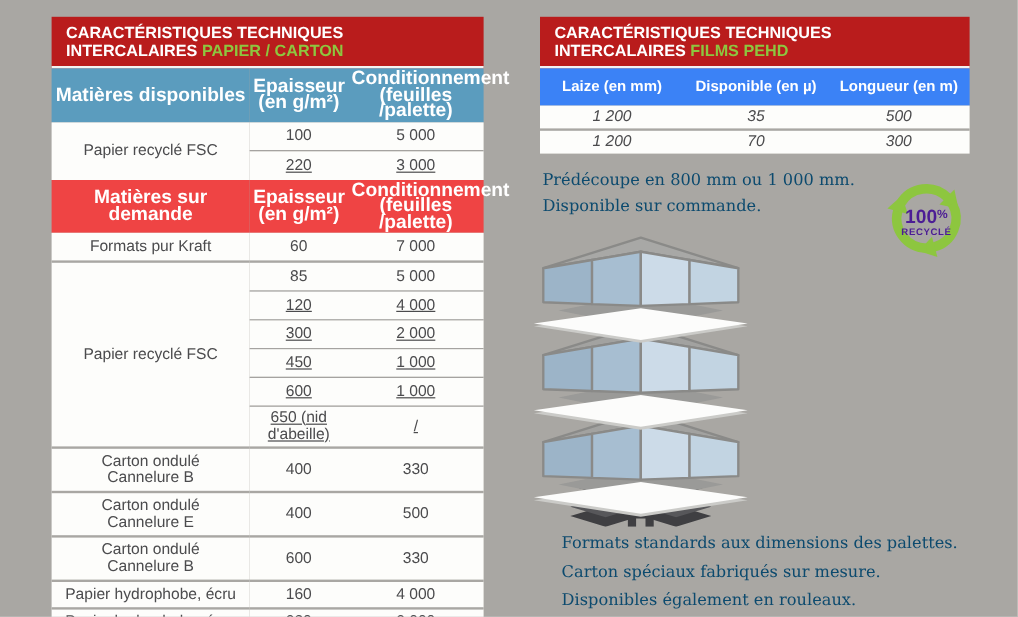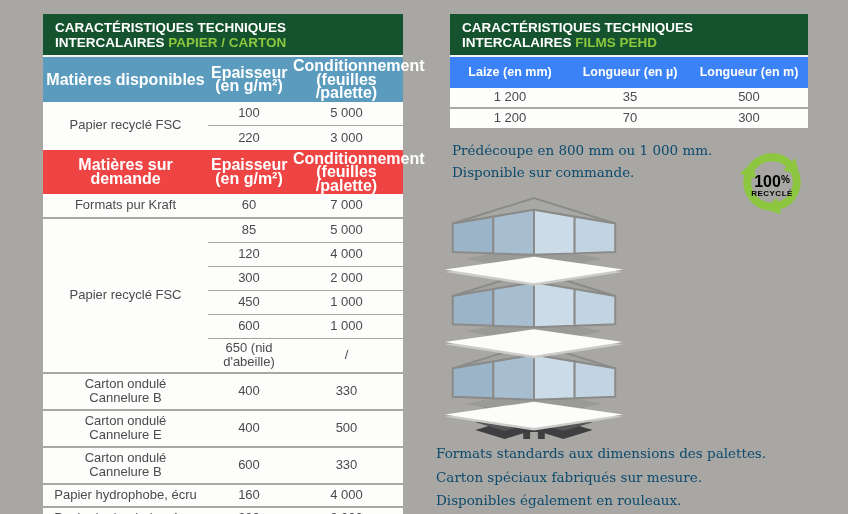--- a/index.html
+++ b/index.html
@@ -3,58 +3,58 @@
 <meta charset="utf-8">
 <style>
   html,body { margin:0; padding:0; }
   .page {
     position:relative; width:848px; height:514px;
     background:#a9a7a3; overflow:hidden;
     font-family:"Liberation Sans", sans-serif;
   }
   
   .bar {
-    background:#14532d; color:#ffffff;
+    background:#b91c1c; color:#ffffff;
     padding:6px 12px 7px 12px; box-sizing:border-box;
     height:43px; font-weight:bold; font-size:13.5px; line-height:15px;
     border-bottom:2px solid #f4f3f1;
   }
   .green { color:#8dc63f; }
   
   .wrap-left  { position:absolute; left:43px;  top:14px; width:360px; }
   .wrap-right { position:absolute; left:450px; top:14px; width:358px; }
   table.spec { border-collapse:collapse; width:100%; table-layout:fixed; }
   table.spec th, table.spec td {
     box-sizing:border-box; text-align:center; vertical-align:middle;
     padding:2px 3px; white-space:pre-line;
   }
   .hd th { color:#fff; font-weight:bold; font-size:16px; line-height:13.5px; height:31px; }
   .hd.blue th { background:#5b9cbe; }
   .hd.grayhd th { background:#ef4444; height:34px; }
   .pehd .hd th { background:#3b82f6; font-size:12.5px; }
   .r td { background:#fdfdfb; color:#4b4b4d; font-size:13px; line-height:14.5px; height:24px; }
-  .pehd .r td { height:20px; }
+  .pehd .r td { height:20px;font-style:italic; }
   tr.grp td { border-top:2px solid #a9a7a3; }
-  tr.sub td { border-top:1.5px solid #a5a3a0; }
+  tr.sub td { border-top:1.5px solid #a5a3a0;text-decoration:underline; }
   tr.h34 td { height:34px; }
   tr.h37 td { height:37px; }
   tr.h23 td { height:23px; }
   col.c1 { width:165px; } col.c2 { width:82px; } col.c3 { width:113px; }
   
   .notes { position:absolute; color:#0c4a6e; font-family:"DejaVu Serif", serif; font-size:13.5px; }
   .notes p { margin:0; }
   .notes-top { left:452px; top:139px; line-height:22px; }
-  .notes-bottom { left:436px; top:442px; line-height:23.5px; }
+  .notes-bottom { left:468px; top:442px; line-height:23.5px; }
   
   .badge { position:absolute; left:736px; top:146px; width:72px; height:76px; }
   .badge svg { position:absolute; left:0; top:0; }
   .badge-text {
     position:absolute; inset:0; display:flex; flex-direction:column;
     align-items:center; justify-content:center; padding-top:3px;
-    color:#000000; text-align:center;
+    color:#4c1d95; text-align:center;
   }
   .badge-pct { font-size:16px; font-weight:bold; line-height:15px; }
   .badge-pct .pct-sign { font-size:10px; vertical-align:4px; }
   .badge-label { font-size:8px; font-weight:bold; letter-spacing:0.5px; line-height:10px; }
   
   .stack { position:absolute; left:441px; top:196px; }
 </style>
 </head>
 <body>
 
@@ -169,21 +169,21 @@
 
     <table class="spec pehd">
       <colgroup>
           <col style="width:120px">
           <col style="width:120px">
           <col style="width:118px">
         </colgroup>
       <tbody>
         <tr class="hd">
           <th>Laize (en mm)</th>
-          <th>Longueur (en µ)</th>
+          <th>Disponible (en µ)</th>
           <th>Longueur (en m)</th>
         </tr>
         <tr class="r">
           <td>1 200</td>
           <td>35</td>
           <td>500</td>
         </tr>
         <tr class="r grp">
           <td>1 200</td>
           <td>70</td>

